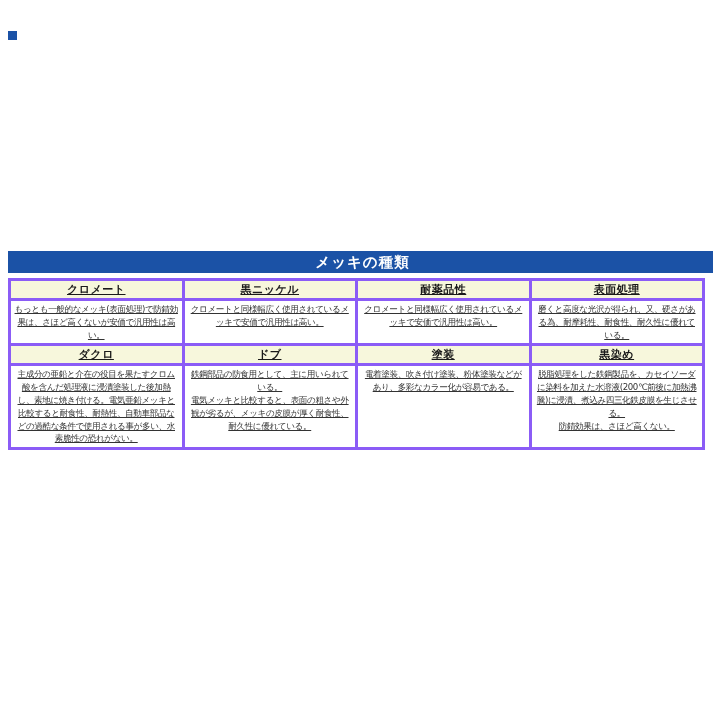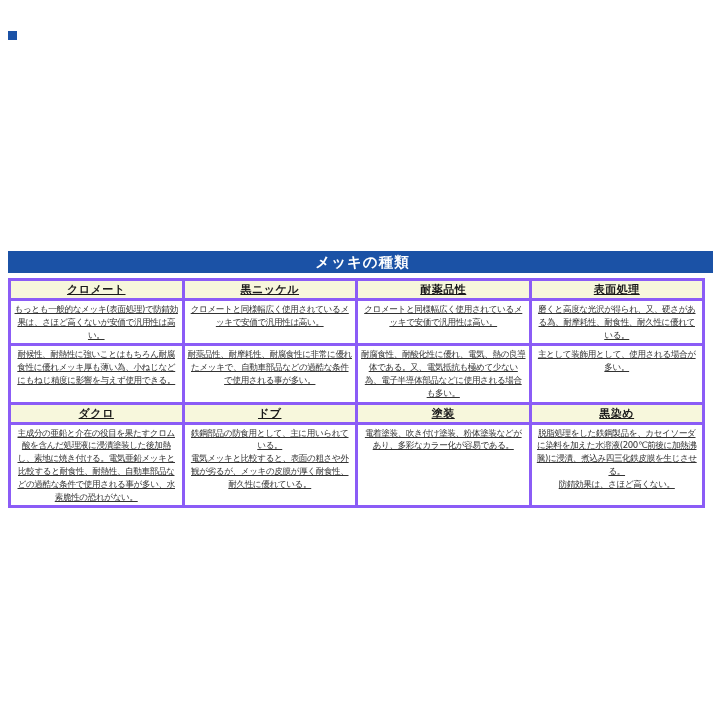--- a/index.html
+++ b/index.html
@@ -88,26 +88,20 @@
         <th>黒ニッケル</th>
         <th>耐薬品性</th>
         <th>表面処理</th>
       </tr>
       <tr class="brow-1">
         <td>もっとも一般的なメッキ(表面処理)で防錆効果は、さほど高くないが安価で汎用性は高い。</td>
         <td>クロメートと同様幅広く使用されているメッキで安価で汎用性は高い。</td>
         <td>クロメートと同様幅広く使用されているメッキで安価で汎用性は高い。</td>
         <td>磨くと高度な光沢が得られ、又、硬さがある為、耐摩耗性、耐食性、耐久性に優れている。</td>
       </tr>
-      <tr class="brow-2">
-        <td>耐候性、耐熱性に強いことはもちろん耐腐食性に優れメッキ厚も薄い為、小ねじなどにもねじ精度に影響を与えず使用できる。</td>
-        <td>耐薬品性、耐摩耗性、耐腐食性に非常に優れたメッキで、自動車部品などの過酷な条件で使用される事が多い。</td>
-        <td>耐腐食性、耐酸化性に優れ、電気、熱の良導体である。又、電気抵抗も極めて少ない為、電子半導体部品などに使用される場合も多い。</td>
-        <td>主として装飾用として、使用される場合が多い。</td>
-      </tr>
       <tr class="hrow">
         <th>ダクロ</th>
         <th>ドブ</th>
         <th>塗装</th>
         <th>黒染め</th>
       </tr>
       <tr class="brow-3">
         <td>主成分の亜鉛と介在の役目を果たすクロム酸を含んだ処理液に浸漬塗装した後加熱し、素地に焼き付ける。電気亜鉛メッキと比較すると耐食性、耐熱性、自動車部品などの過酷な条件で使用される事が多い、水素脆性の恐れがない。</td>
         <td>鉄鋼部品の防食用として、主に用いられている。
 電気メッキと比較すると、表面の粗さや外観が劣るが、メッキの皮膜が厚く耐食性、耐久性に優れている。</td>

